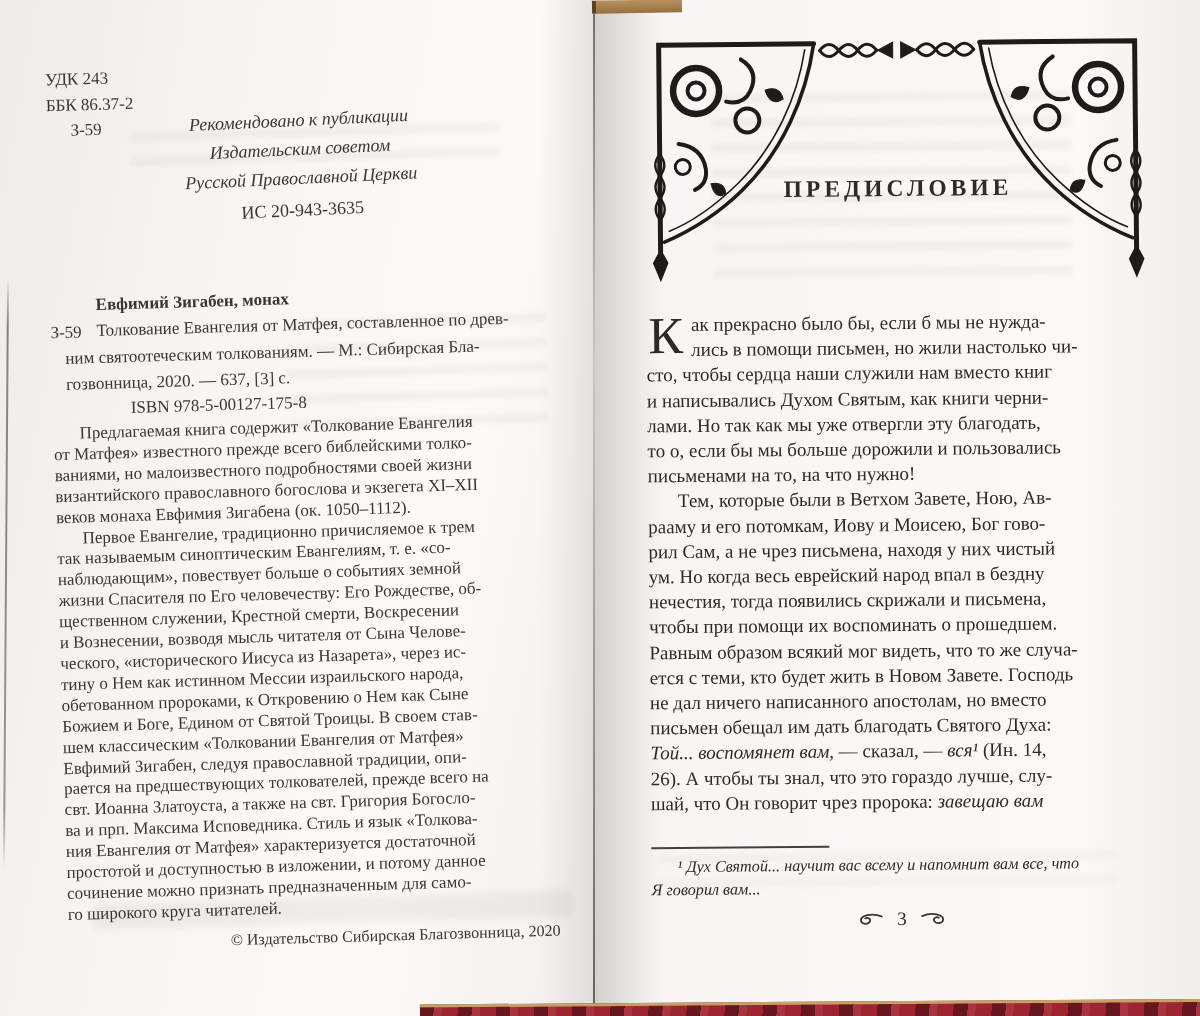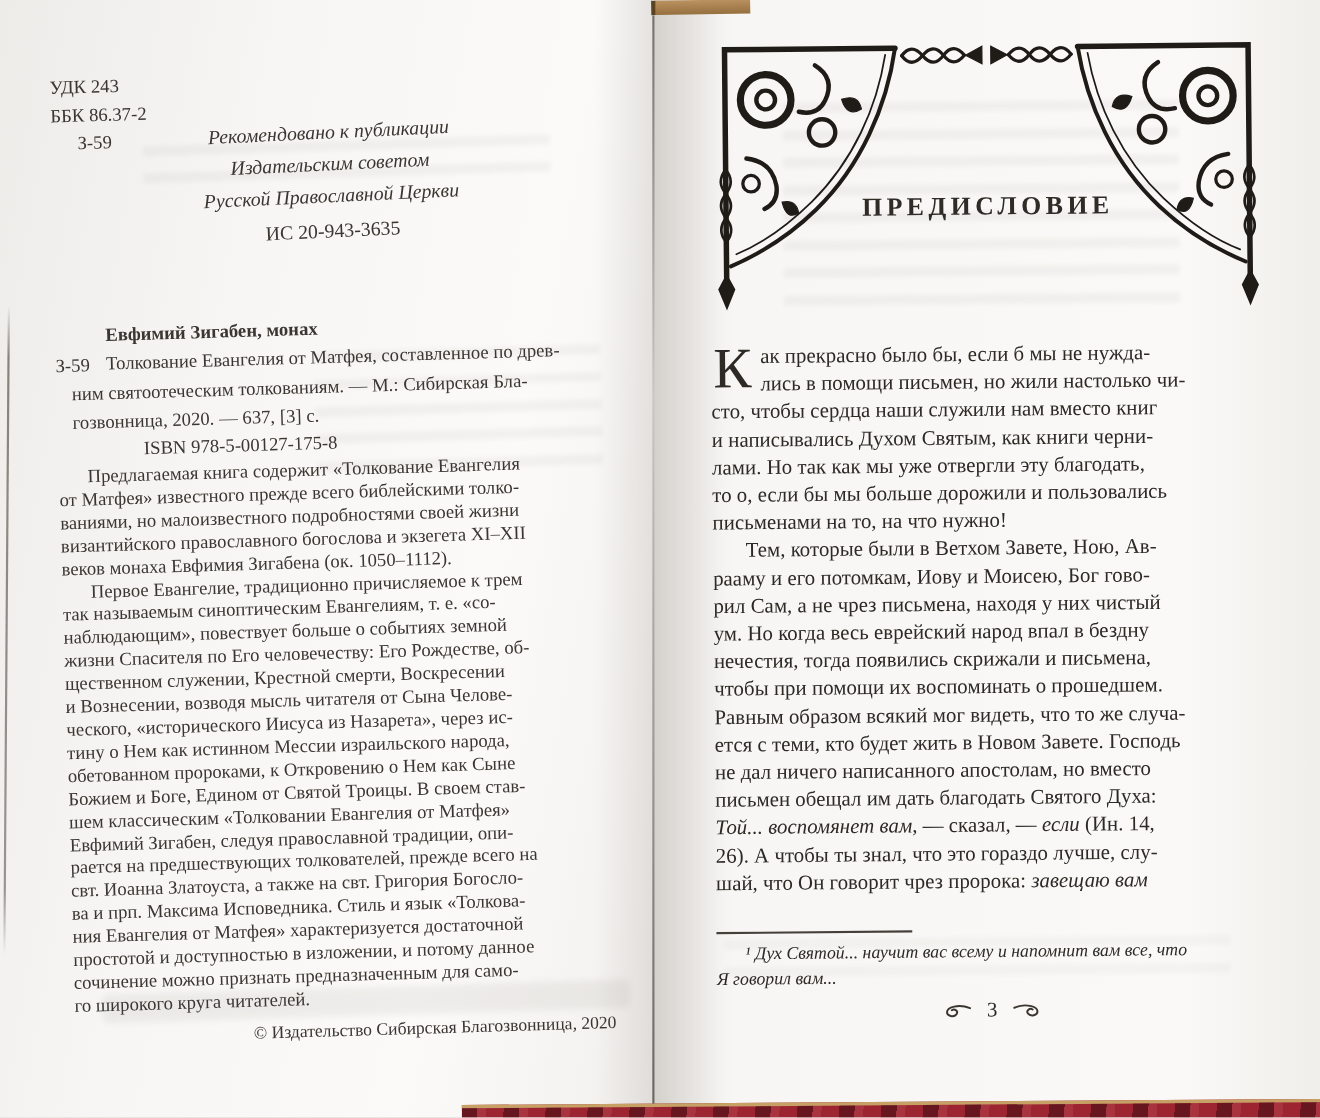--- a/index.html
+++ b/index.html
@@ -189,21 +189,21 @@
         <p class="preline para2"><span>Тем, которые были в Ветхом Завете, Ною, Ав-
 рааму и его потомкам, Иову и Моисею, Бог гово-
 рил Сам, а не чрез письмена, находя у них чистый
 ум. Но когда весь еврейский народ впал в бездну
 нечестия, тогда появились скрижали и письмена,
 чтобы при помощи их воспоминать о прошедшем.
 Равным образом всякий мог видеть, что то же случа-
 ется с теми, кто будет жить в Новом Завете. Господь
 не дал ничего написанного апостолам, но вместо
 письмен обещал им дать благодать Святого Духа:
-</span><span class="it">Той... воспомянет вам,</span><span> — сказал, — </span><span class="it">если</span><span> (Ин. 14,
+</span><span class="it">Той... воспомянет вам,</span><span> — сказал, — </span><span class="it">вся¹</span><span> (Ин. 14,
 26). А чтобы ты знал, что это гораздо лучше, слу-
 шай, что Он говорит чрез пророка: </span><span class="it">завещаю вам</span></p>
       </div>
 
       <div class="footnote-rule"></div>
       <p class="footnote preline it">¹ Дух Святой... научит вас всему и напомнит вам все, что
 Я говорил вам...</p>
 
       <div class="pagenum-row">
         <svg class="fl" viewBox="0 0 30 16" width="27" height="14" aria-hidden="true">

